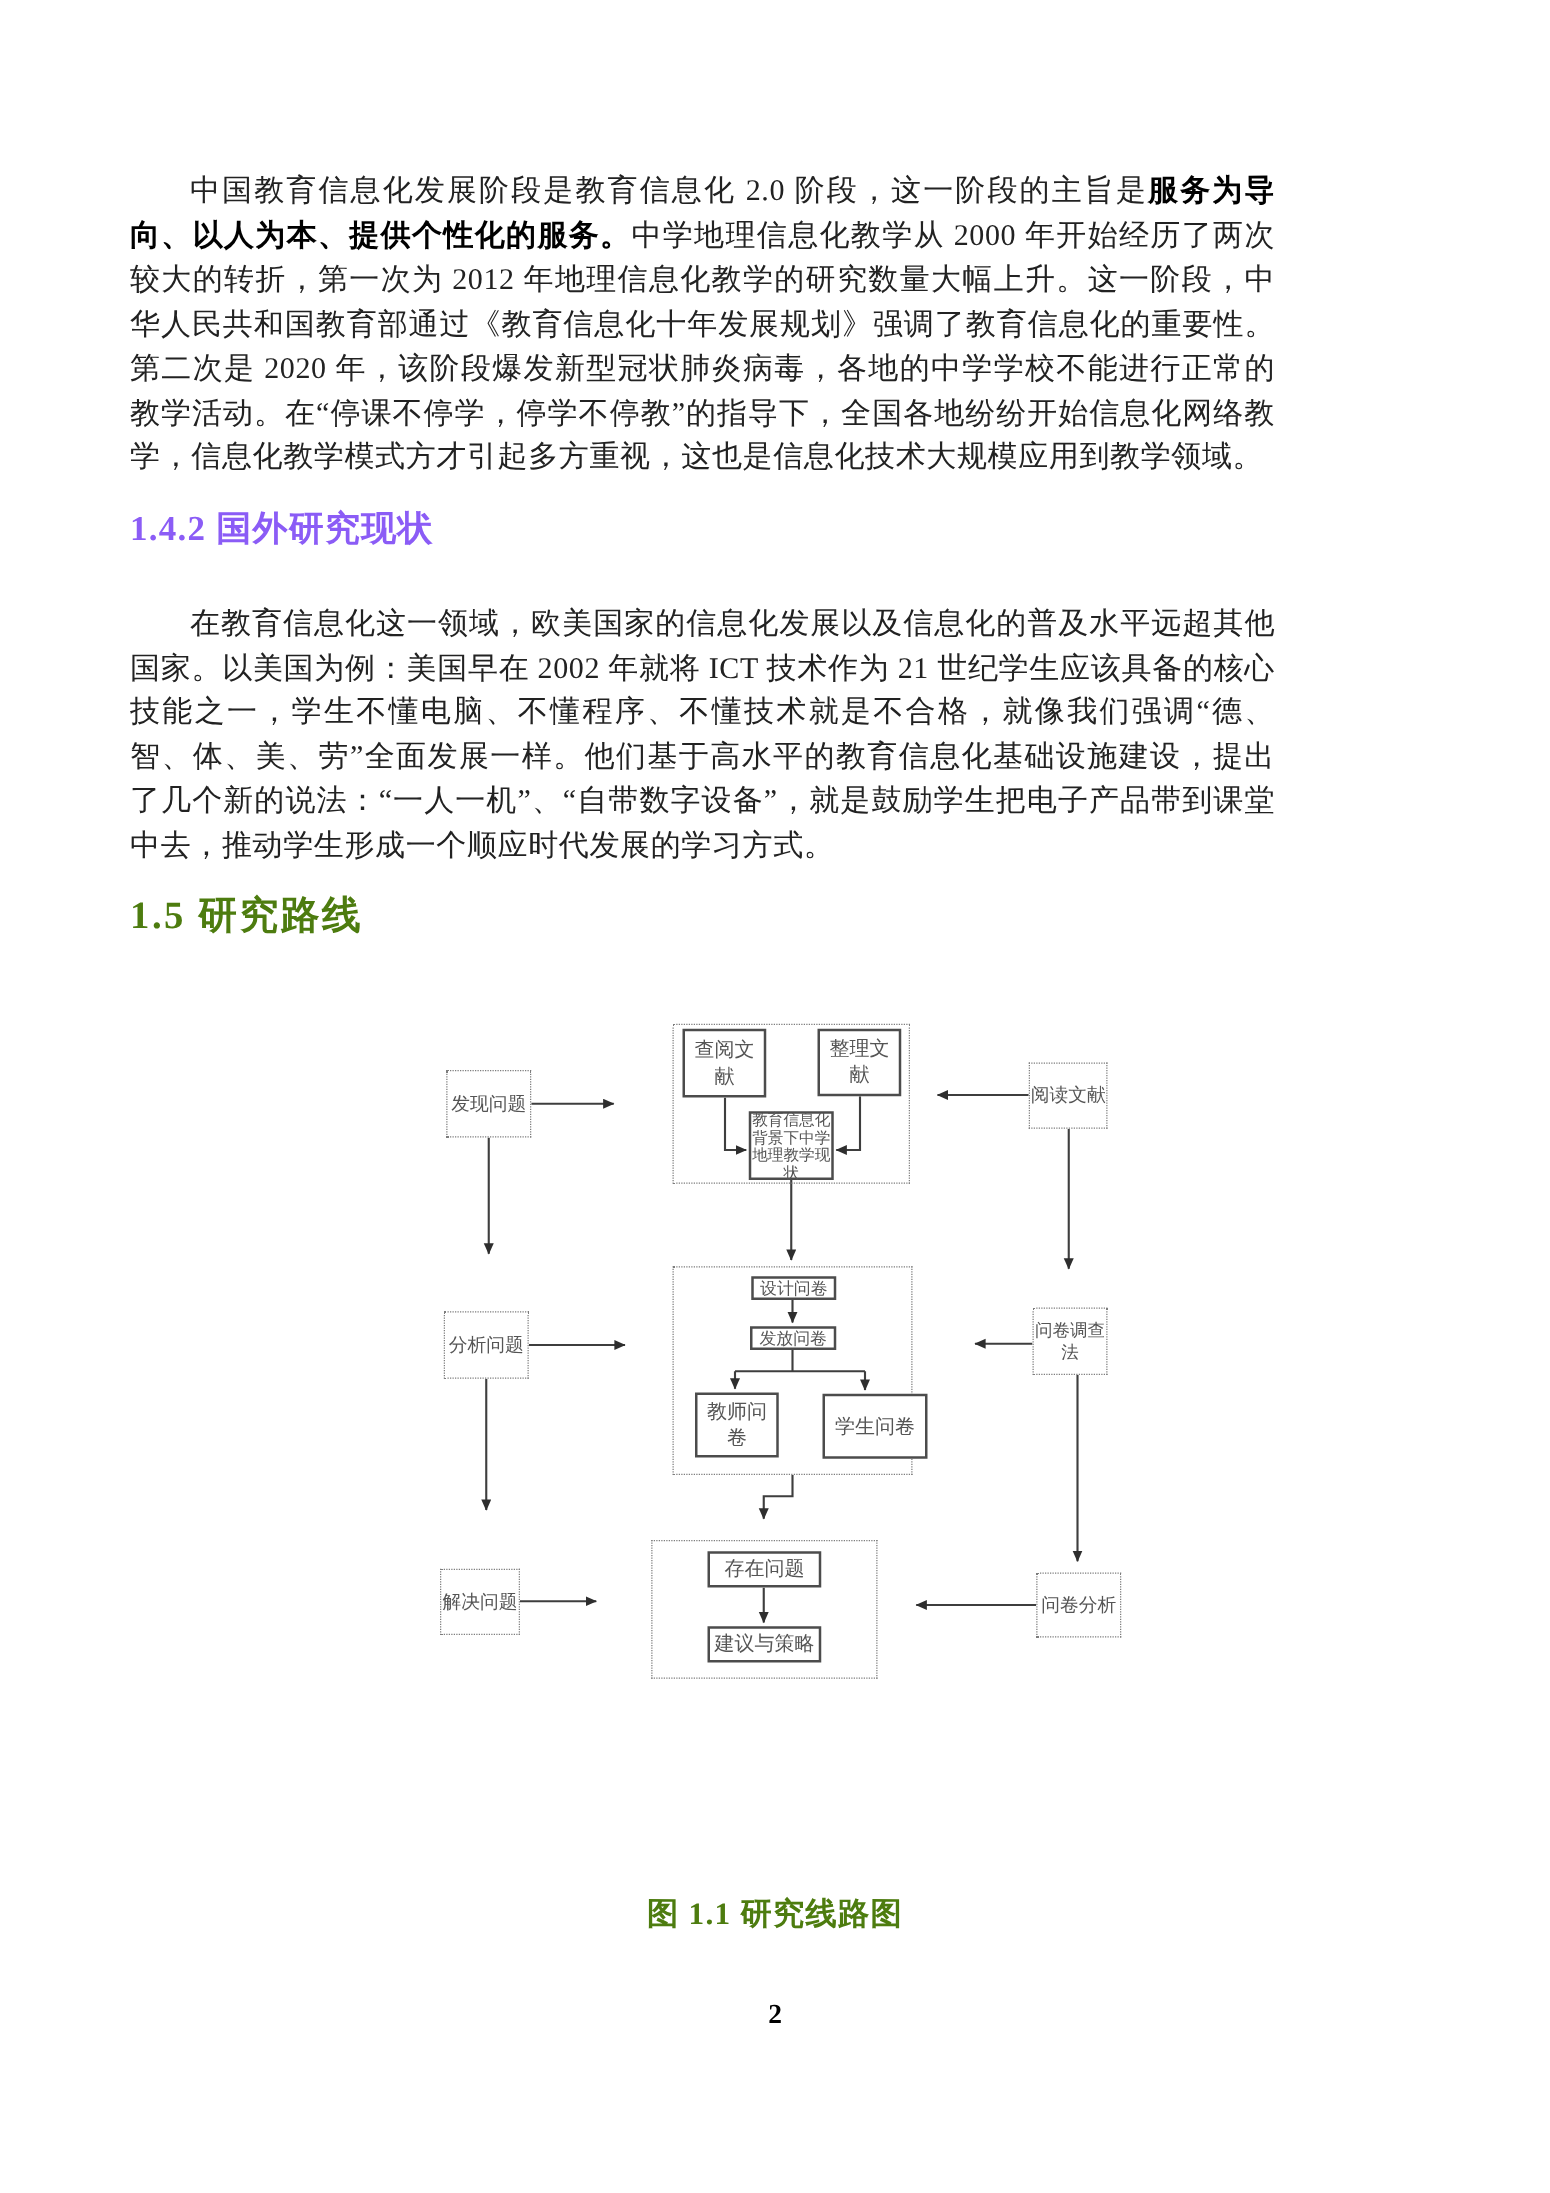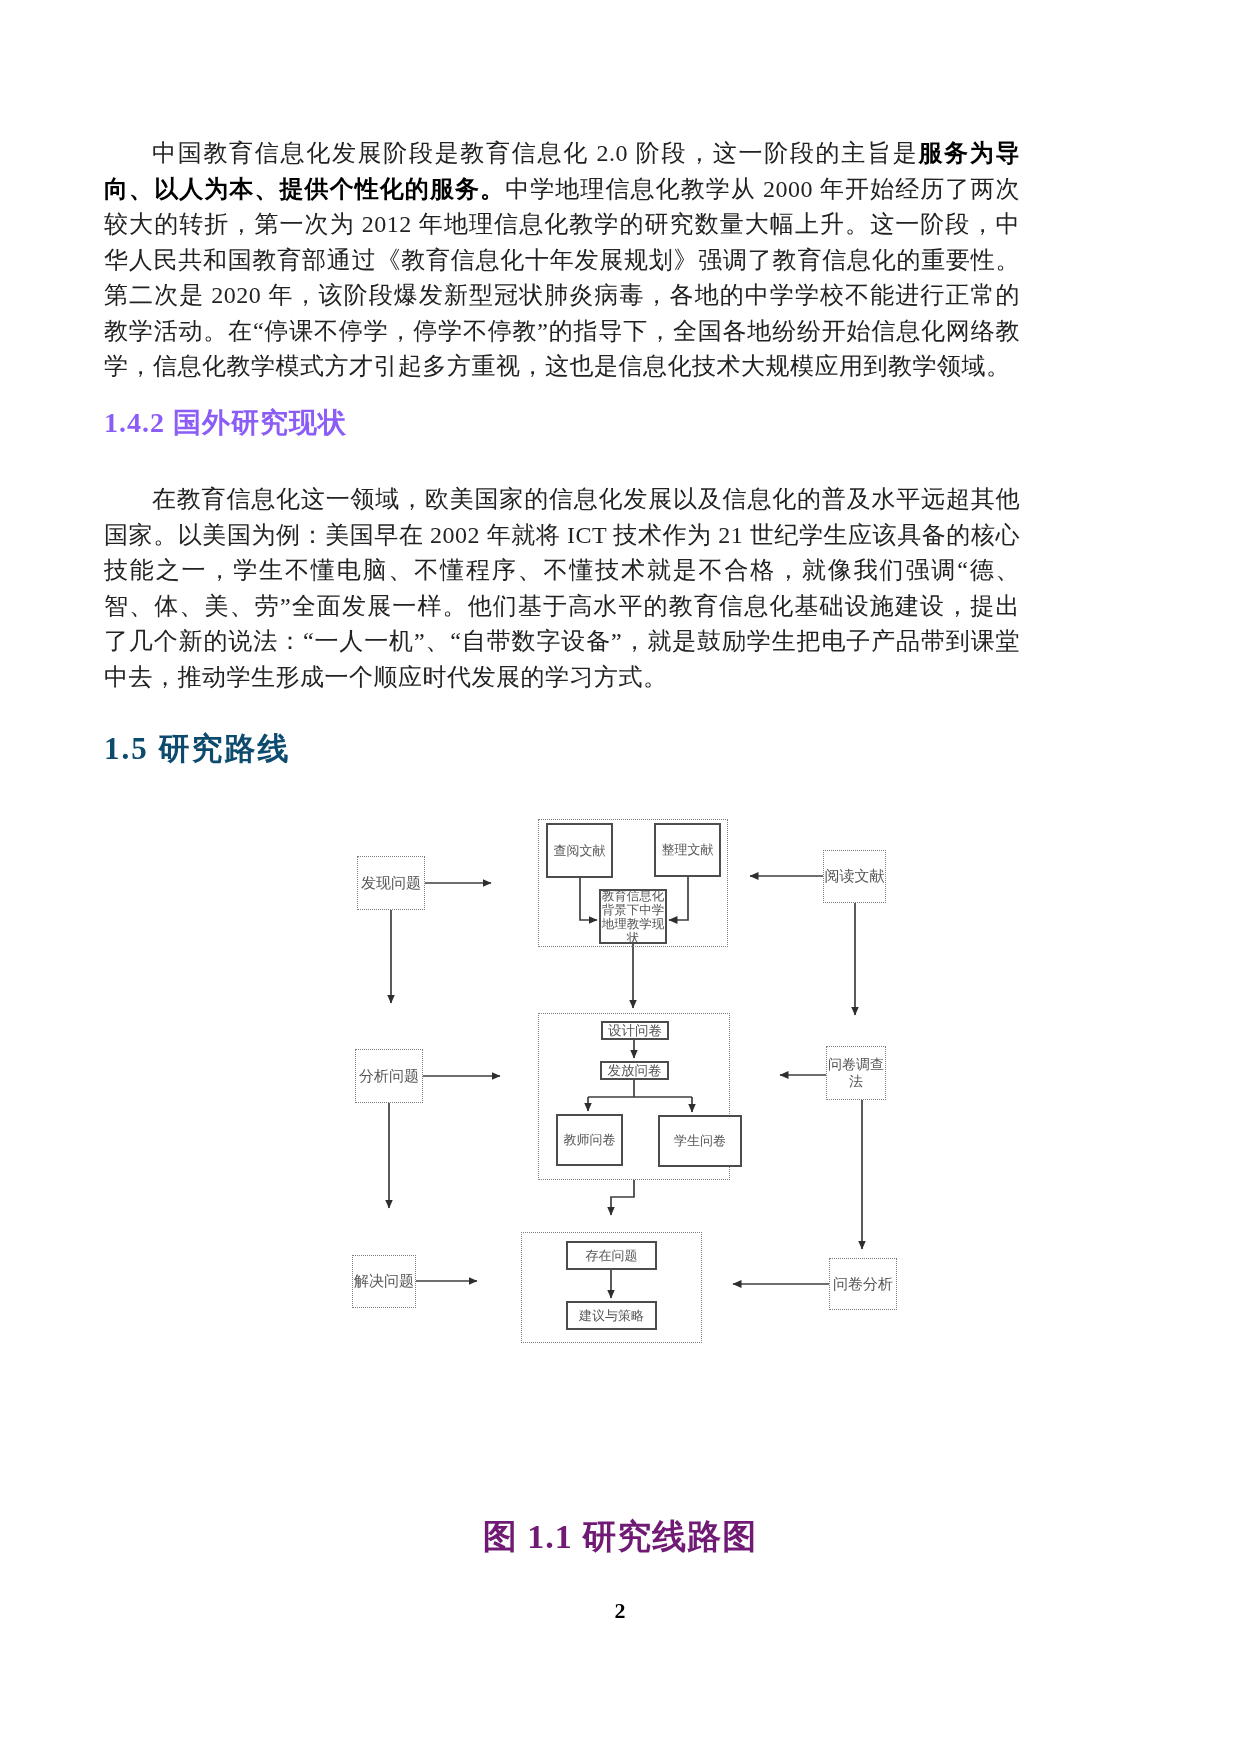--- a/index.html
+++ b/index.html
@@ -26,28 +26,28 @@
   .p1{top:136px;}
   .p2{top:454px;margin-top:28px;}
   .hei-bold{font-weight:bold;color:#000;}
   .h142{
     position:absolute;left:104px;top:404px;margin:0;
     font-size:28px;font-weight:bold;color:#8b5cf6;
     letter-spacing:1px;
     font-family:Liberation Serif, serif;
   }
   .h15{
-    position:absolute;left:104px;top:728px;margin:0;
-    font-size:31px;font-weight:bold;color:#0c4a6e;
+    position:absolute;left:104px;top:711px;margin:0;
+    font-size:31px;font-weight:bold;color:#4d7c0f;
     letter-spacing:2px;
   }
   .caption{
     position:absolute;left:0;top:1514px;width:100%;
     text-align:center;
-    font-size:34px;font-weight:bold;color:#701a75;
+    font-size:25px;font-weight:bold;color:#4d7c0f;
     letter-spacing:1px;
   }
   .pageno{
     position:absolute;left:0;top:1598px;width:100%;
     text-align:center;
     font-size:22px;font-weight:bold;color:#000;
   }
   
   .flow{
     position:absolute;left:300px;top:760px;width:660px;height:620px;
@@ -56,21 +56,21 @@
   .node{
     position:absolute;
     display:flex;align-items:center;justify-content:center;
     text-align:center;
     font-family:"Liberation Sans","DejaVu Sans",sans-serif;
     color:#555;
     background:#fff;
     box-sizing:border-box;
   }
   .dotted{border:1.5px dotted #7d7d7d;font-size:15px;}
-  .solid{border:2px solid #4c4c4c;font-size:13px;}
+  .solid{border:2px solid #4c4c4c;font-size:16px;}
   .frame{
     position:absolute;
     border:1.5px dotted #7d7d7d;
     box-sizing:border-box;
     background:transparent;
   }
   .tiny{font-size:12.5px;line-height:14px;letter-spacing:0;justify-content:center;}
   .thin{font-size:13.5px;line-height:14px;}
   .two-line{font-size:14px;line-height:17px;}
   .arr{stroke:#3e3e3e;stroke-width:1.7;fill:none;}

